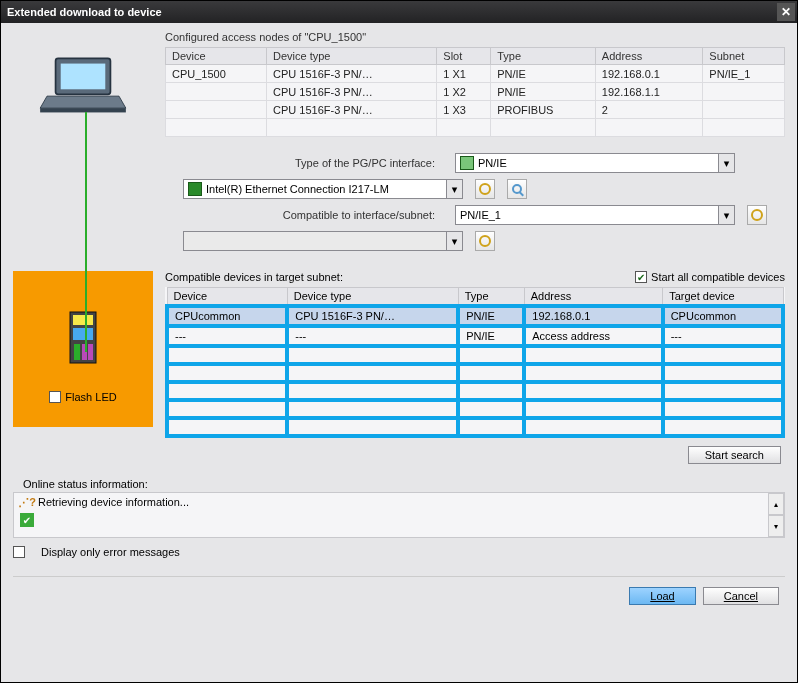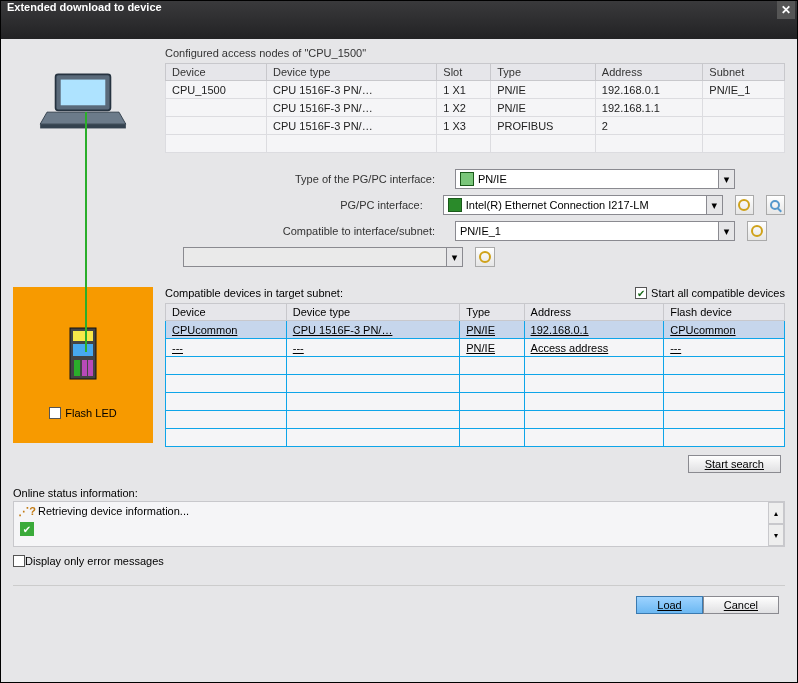--- a/index.html
+++ b/index.html
@@ -1,18 +1,18 @@
 <!DOCTYPE html>
 <html><head>
 <meta charset="utf-8">
 <style>
 * { box-sizing: border-box; margin: 0; padding: 0; font-family: "Segoe UI", Tahoma, sans-serif; font-size: 11px; }
 body { background: #e6e6e8; width: 798px; height: 683px; overflow: hidden; border: 1px solid #000; }
 
-.title-bar { background: linear-gradient(#3a3a3c, #222224); color: #fff; height: 38px; display: flex; align-items: flex-start; justify-content: space-between; padding: 0 2px 0 6px; font-weight: bold; }
+.title-bar { background: linear-gradient(#3a3a3c, #222224); color: #fff; height: 22px; display: flex; align-items: center; justify-content: space-between; padding: 0 2px 0 6px; font-weight: bold; }
 .title-bar .close { width: 18px; height: 18px; background: #555; color: #fff; display: flex; align-items: center; justify-content: center; font-size: 12px; cursor: pointer; }
 
 .content { padding: 8px 12px; }
 
 .top-section { display: flex; gap: 12px; }
 .laptop-col { width: 140px; display: flex; flex-direction: column; align-items: center; padding-top: 24px; }
 .laptop-svg { width: 90px; height: 60px; }
 
 .nodes-section { flex: 1; }
 .nodes-caption { color: #333; margin-bottom: 4px; }
@@ -39,41 +39,41 @@
 
 .compat-section { display: flex; gap: 12px; margin-top: 20px; align-items: flex-start; }
 .hmi-box { width: 140px; height: 156px; background: #f79a00; display: flex; flex-direction: column; align-items: center; justify-content: flex-end; padding-bottom: 24px; }
 .hmi-svg { width: 30px; height: 55px; margin-bottom: 26px; }
 .checkbox-row { display: flex; align-items: center; gap: 4px; }
 .checkbox { width: 12px; height: 12px; border: 1px solid #555; background: #fff; display: inline-flex; align-items: center; justify-content: center; font-size: 10px; color: #1a6a1a; }
 .compat-main { flex: 1; }
 .compat-header { display: flex; justify-content: space-between; align-items: center; margin-bottom: 4px; }
 .compat-grid { width: 100%; border-collapse: collapse; background: #f5f5f7; }
 .compat-grid th { background: #e6e6ea; border: 1px solid #c8c8cc; text-align: left; padding: 2px 6px; font-weight: normal; }
-.compat-grid td { border: 1px solid #0ea5e9; padding: 2px 6px; height: 18px; text-decoration: underline; }
+.compat-grid td { border: 4px solid #0ea5e9; padding: 2px 6px; height: 18px; }
 .compat-grid tr.selected td { background: #c6d6ec; }
 .compat-grid tr.empty td { height: 18px; }
 
 .start-search-row { display: flex; justify-content: flex-end; margin-top: 8px; padding-right: 4px; }
-.btn { border: 1px solid #8a8a90; background: linear-gradient(#fefefe,#e0e0e2); padding: 2px 16px; cursor: pointer; text-decoration: underline; }
+.btn { border: 1px solid #8a8a90; background: linear-gradient(#fefefe,#e0e0e2); padding: 2px 16px; cursor: pointer; }
 .btn-wide { min-width: 82px; text-align: center; }
 
 .status-section { margin-top: 14px; }
-.status-label { margin-bottom: 2px; }
+.status-label { margin-bottom: 2px; margin-left: 10px; }
 .status-list { border: 1px solid #c8c8cc; background: #f5f5f7; height: 46px; position: relative; }
 .status-item { display: flex; align-items: center; gap: 4px; padding: 2px 6px; }
 .status-icon { width: 14px; height: 14px; display: inline-flex; align-items: center; justify-content: center; }
 .status-icon.ok { background: #3aaa3a; color: #fff; font-size: 10px; }
 .status-icon.busy { color: #c27a12; font-weight: bold; }
 .scroll-ctrl { position: absolute; right: 0; width: 16px; height: 100%; top: 0; display: flex; flex-direction: column; }
 .scroll-btn { flex: 1; border: 1px solid #c8c8cc; background: #eee; display: flex; align-items: center; justify-content: center; font-size: 8px; }
 
-.display-err-row { margin-top: 8px; display: flex; align-items: flex-end; gap: 0; }
-
-.footer { border-top: 1px solid #ccc; margin-top: 18px; padding-top: 10px; display: flex; justify-content: flex-end; gap: 0; padding-right: 6px; align-items: center; }
+.display-err-row { margin-top: 8px; display: flex; align-items: flex-end; gap: 16px; }
+
+.footer { border-top: 1px solid #ccc; margin-top: 18px; padding-top: 10px; display: flex; justify-content: flex-end; gap: 7px; padding-right: 6px; align-items: center; }
 .btn-load { background: linear-gradient(#9dd3ff,#6cb8f2); border: 1px solid #3a7ab0; padding: 2px 20px; text-decoration: underline; }
 .btn-cancel { border: 1px solid #8a8a90; background: linear-gradient(#fefefe,#e0e0e2); padding: 2px 20px; text-decoration: underline; }
 
 .wire { position: absolute; left: 85px; top: 112px; width: 2px; height: 240px; background: #2aae2a; }
 </style>
 </head>
 <body>
 
 <div class="title-bar">
   <span>Extended download to device</span>
@@ -147,21 +147,20 @@
   <div class="iface-section">
     <div class="iface-row">
       <div class="iface-label">Type of the PG/PC interface:</div>
       <div class="iface-select">
         <span class="iface-icon pnie"></span>
         <span>PN/IE</span>
         <span class="dd-arrow">▾</span>
       </div>
     </div>
     <div class="iface-row">
-      <div class="iface-label">PG/PC interface:</div>
       <div class="iface-select">
         <span class="iface-icon nic"></span>
         <span>Intel(R) Ethernet Connection I217-LM</span>
         <span class="dd-arrow">▾</span>
       </div>
       <div class="btn-icon">
           <span class="gear"></span>
         </div>
       <div class="btn-icon">
           <span class="mag"></span>
@@ -212,21 +211,21 @@
           <span>Start all compatible devices</span>
         </label>
       </div>
       <table class="compat-grid">
         <thead>
             <tr>
           <th>Device</th>
           <th>Device type</th>
           <th>Type</th>
           <th>Address</th>
-          <th>Flash device</th>
+          <th>Target device</th>
         </tr>
           </thead>
         <tbody>
           <tr class="selected">
             <td>CPUcommon</td>
             <td>CPU 1516F-3 PN/…</td>
             <td>PN/IE</td>
             <td>192.168.0.1</td>
             <td>CPUcommon</td>
           </tr>

